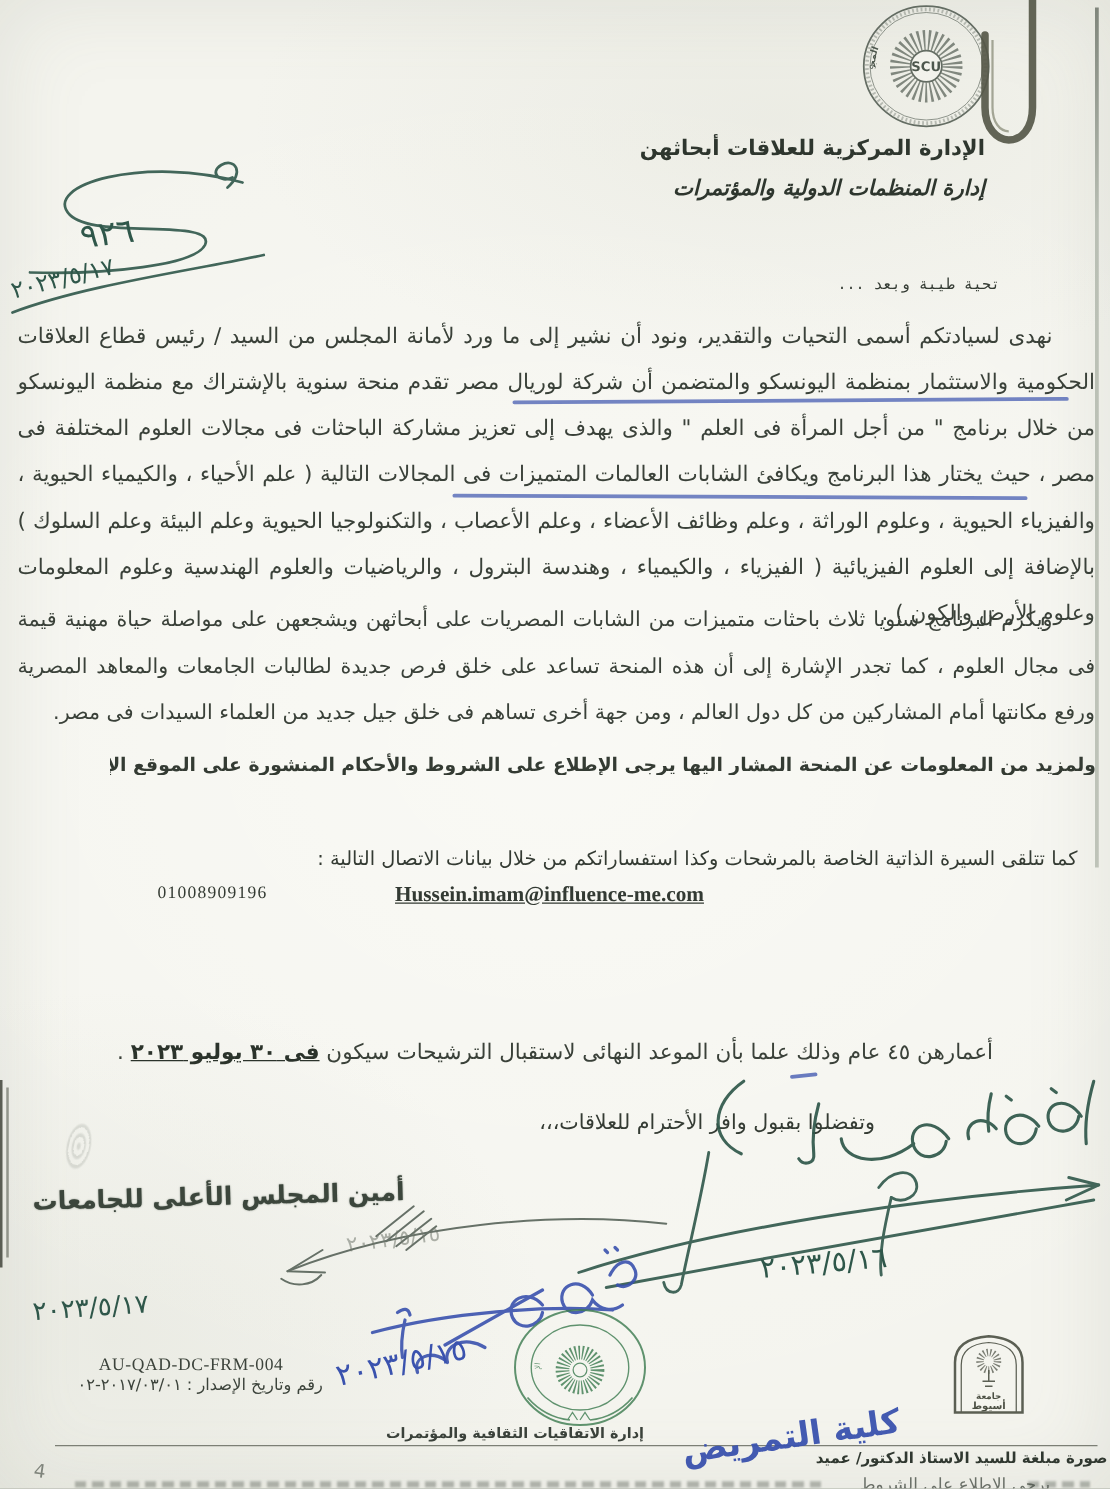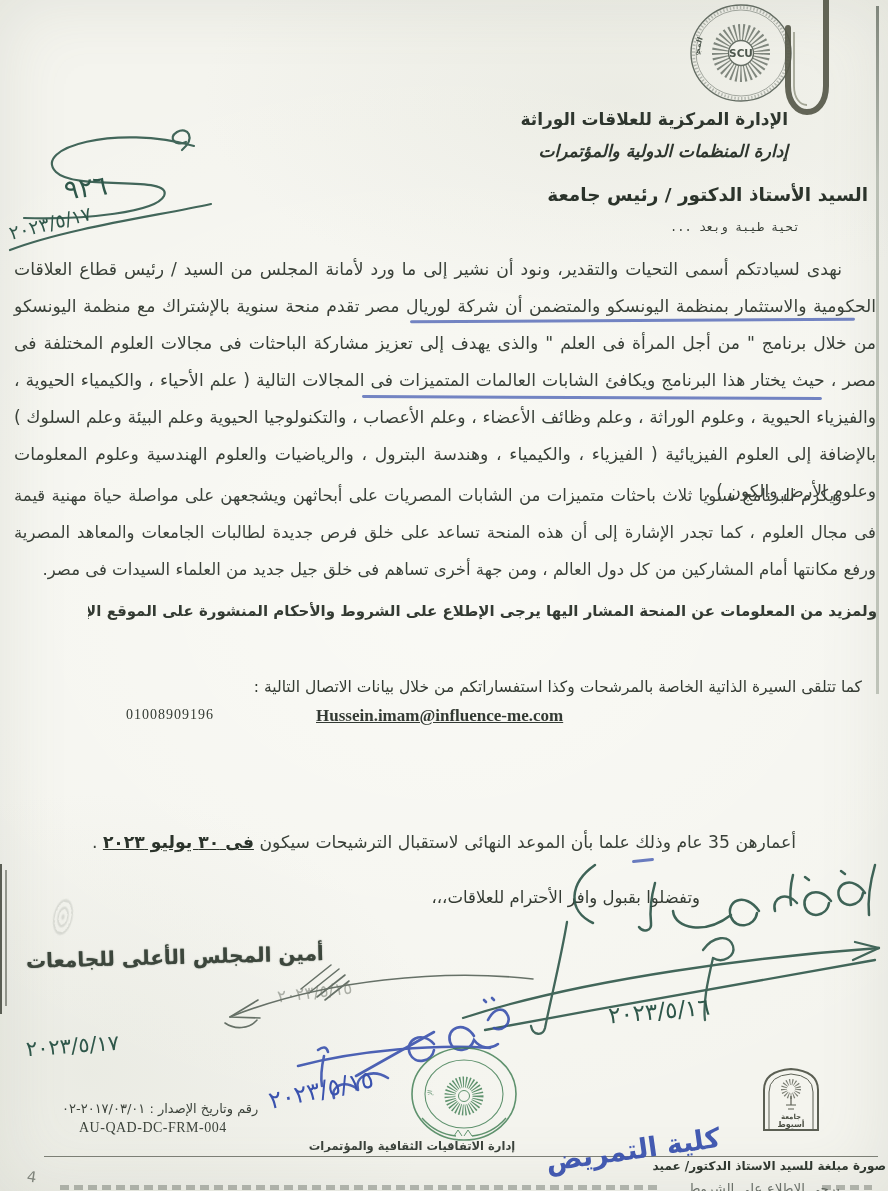--- a/index.html
+++ b/index.html
@@ -68,52 +68,51 @@
     <text font-size="6" fill="#4d574d" letter-spacing="0.4">
       <textPath href="#arcBottom" startOffset="2%">SUPREME COUNCIL OF UNIVERSITIES</textPath>
     </text>
   </svg>
 
   <svg class="abs" style="left:774px;top:0;" width="62" height="124" viewBox="0 0 62 124">
     <path d="M14,28 L14,86 C14,103 24,112 33,112 C43,112 52,103 52,86 L52,-8" fill="none" stroke="#565849" stroke-width="6" stroke-linecap="round" opacity="0.92"></path>
     <path d="M20,32 L20,86 C20,98 26,105 33,105" fill="none" stroke="#90927f" stroke-width="1.8" opacity="0.8"></path>
   </svg>
 
-  <div class="abs ar bold printed" style="top:109px;right:100px;font-size:17px;color:#2e362e;">الإدارة المركزية للعلاقات الوراثة</div>
+  <div class="abs ar bold printed" style="top:109px;right:100px;font-size:17px;color:#2e362e;">الإدارة المركزية للعلاقات أبحاثهن</div>
   <div class="abs ar bold printed" style="top:141px;right:100px;font-size:17px;color:#2e362e;font-style:italic;">إدارة المنظمات الدولية والمؤتمرات</div>
 
   <div class="abs" style="left:6px;top:124px;width:215px;height:140px;">
     <svg width="215" height="140" viewBox="0 0 215 140">
       <g fill="none" stroke="var(--ink-green)" stroke-width="2.2" stroke-linecap="round" opacity="0.9">
         <path d="M176,26 c14,-12 6,-24 -5,-18 c-10,6 -1,15 9,10"></path>
         <path d="M188,22 C110,0 26,24 50,48 C70,68 168,50 158,72 C150,88 80,96 18,94"></path>
         <path d="M4,126 C62,104 150,92 205,80"></path>
       </g>
     </svg>
     <span class="abs hand-green" style="left:58px;top:48px;font-size:27px;transform:rotate(-7deg);letter-spacing:4px;">٩٢٦</span>
     <span class="abs hand-green" dir="ltr" style="left:2px;top:88px;font-size:19px;transform:rotate(-14deg);letter-spacing:3px;">٢٠٢٣/٥/١٧</span>
   </div>
 
-  <div class="abs ar bold printed" style="top:184px;right:20px;font-size:18.5px;color:#2b332b;">السيد الأستاذ الدكتور /  رئيس جامعة</div>
   <div class="abs ar printed" style="top:220px;right:88px;font-size:12px;font-family:Liberation Mono, monospace;">تحية طيبة وبعد ...</div>
 
   <div class="abs para" style="top:251px;">نهدى لسيادتكم أسمى التحيات والتقدير، ونود أن نشير إلى ما ورد لأمانة المجلس من السيد / رئيس قطاع العلاقات الحكومية والاستثمار بمنظمة اليونسكو والمتضمن أن شركة لوريال مصر تقدم منحة سنوية بالإشتراك مع منظمة اليونسكو من خلال برنامج " من أجل المرأة فى العلم " والذى يهدف إلى تعزيز مشاركة الباحثات فى مجالات العلوم المختلفة فى مصر ، حيث يختار هذا البرنامج ويكافئ الشابات العالمات المتميزات فى المجالات التالية ( علم الأحياء ، والكيمياء الحيوية ، والفيزياء الحيوية ، وعلوم الوراثة ، وعلم وظائف الأعضاء ، وعلم الأعصاب ، والتكنولوجيا الحيوية وعلم البيئة وعلم السلوك ) بالإضافة إلى العلوم الفيزيائية ( الفيزياء ، والكيمياء ، وهندسة البترول ، والرياضيات والعلوم الهندسية وعلوم المعلومات وعلوم الأرض والكون ) .</div>
   <div class="pen-underline" style="left:410px;top:319px;width:445px;transform:rotate(-0.35deg);"></div>
   <div class="pen-underline" style="left:362px;top:396px;width:460px;transform:rotate(0.25deg);"></div>
 
   <div class="abs para" style="top:477px;font-size:16.5px;">ويكرم البرنامج سنويا ثلاث باحثات متميزات من الشابات المصريات على أبحاثهن ويشجعهن على مواصلة حياة مهنية قيمة فى مجال العلوم ، كما تجدر الإشارة إلى أن هذه المنحة تساعد على خلق فرص جديدة لطالبات الجامعات والمعاهد المصرية ورفع مكانتها أمام المشاركين من كل دول العالم ، ومن جهة أخرى تساهم فى خلق جيل جديد من العلماء السيدات فى مصر.</div>
 
   <div class="abs ar bold printed" style="top:602px;right:11px;left:88px;font-size:15px;white-space:nowrap;overflow:hidden;">ولمزيد من المعلومات عن المنحة المشار اليها يرجى الإطلاع على الشروط والأحكام المنشورة على الموقع الإلكترونى التالى</div>
 
   <div class="abs ar printed" style="top:678px;right:26px;font-size:15.5px;">كما تتلقى السيرة الذاتية الخاصة بالمرشحات وكذا استفساراتكم من خلال بيانات الاتصال التالية :</div>
   <div class="abs serif" dir="ltr" style="top:707px;left:126px;font-size:14px;letter-spacing:1px;color:#343b33;">01008909196</div>
   <div class="abs serif bold" dir="ltr" style="top:706px;left:316px;font-size:17px;text-decoration:underline;color:#333a33;text-align:right;">Hussein.imam@influence-me.com</div>
 
   <div class="abs ar" style="top:832px;left:60px;right:60px;text-align:center;font-size:17.2px;color:#3a4139;">
-    <span>أعمارهن 35 عام وذلك علما بأن الموعد النهائى لاستقبال الترشيحات سيكون </span><span class="bold" style="text-decoration:underline;color:#2b332b;">فى ٣٠ يوليو ٢٠٢٣</span><span> .</span>
+    <span>أعمارهن ٤٥ عام وذلك علما بأن الموعد النهائى لاستقبال الترشيحات سيكون </span><span class="bold" style="text-decoration:underline;color:#2b332b;">فى ٣٠ يوليو ٢٠٢٣</span><span> .</span>
   </div>
   <div class="abs" style="left:632px;top:859px;width:22px;height:3px;background:var(--ink-blue);opacity:.75;border-radius:2px;transform:rotate(-6deg);"></div>
 
   <div class="abs ar printed" style="top:888px;right:188px;font-size:16.5px;">وتفضلوا بقبول وافر الأحترام للعلاقات،،،</div>
 
   <svg class="abs" style="left:535px;top:853px;" width="350" height="85" viewBox="0 0 350 85">
     <g fill="none" stroke="var(--ink-green)" stroke-width="2.5" stroke-linecap="round" opacity="0.92">
       <path d="M60,12 C34,30 32,58 58,70"></path>
       <path d="M340,12 q-8,28 -6,50"></path>
       <path d="M330,40 c-12,-18 -30,-10 -26,4 c4,12 22,10 24,-4"></path>
@@ -160,21 +159,21 @@
       <path d="M196,52 c-12,-14 -30,-4 -24,10 c5,11 22,8 24,-4"></path>
       <path d="M60,74 C120,58 200,52 252,56"></path>
       <path d="M118,84 L196,40"></path>
       <path d="M150,86 c-16,-10 -34,-2 -30,12"></path>
       <path d="M118,96 c-12,-8 -26,-2 -22,10"></path>
       <path d="M86,64 q-4,18 -2,30 M80,58 q8,-6 10,2"></path>
     </g>
   </svg>
   <span class="abs hand-blue" dir="ltr" style="left:268px;top:1076px;font-size:24px;transform:rotate(-12deg);letter-spacing:4px;">٢٠٢٣/٥/١٥</span>
 
-  <div class="abs serif" dir="ltr" style="left:79px;top:1120px;font-size:14px;letter-spacing:.5px;color:#3c433b;">AU-QAD-DC-FRM-004</div>
+  <div class="abs serif" dir="ltr" style="left:79px;top:1085px;font-size:14px;letter-spacing:.5px;color:#3c433b;">AU-QAD-DC-FRM-004</div>
   <div class="abs ar" style="left:62px;top:1101px;font-size:13px;color:#3c433b;white-space:nowrap;">
     <span>رقم وتاريخ الإصدار :</span>
     <span dir="ltr" style="display:inline-block;">٢٠١٧/٠٣/٠١-٠٢</span>
   </div>
 
   <svg class="abs" style="left:406px;top:1044px;" width="116" height="100" viewBox="0 0 116 100">
     <defs>
         <path id="stampArc" d="M 26,50 A 32,28 0 1 1 90,50"></path>
       </defs>
     <g fill="none" stroke="var(--stamp-green)" opacity="0.82">

